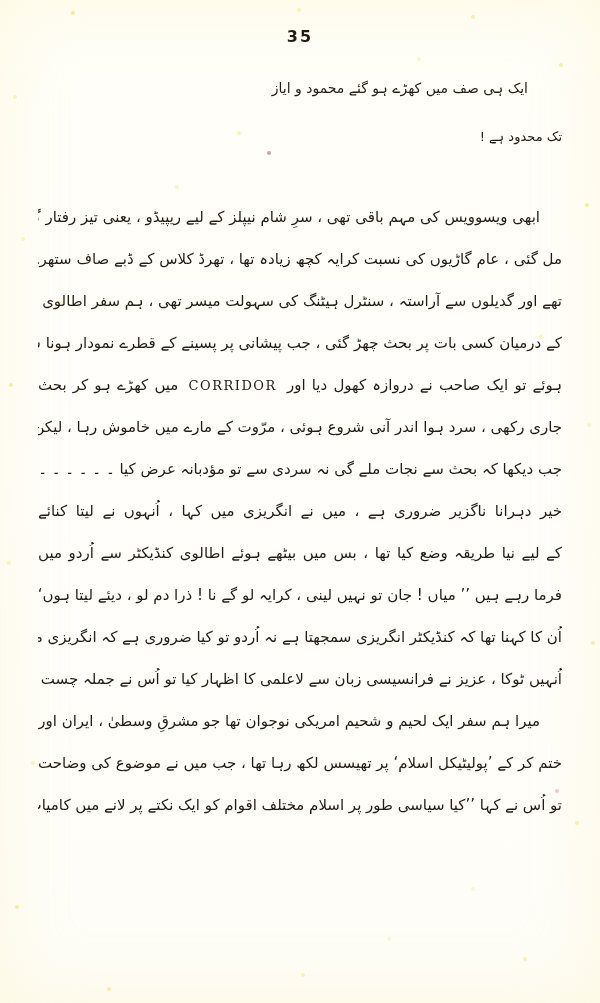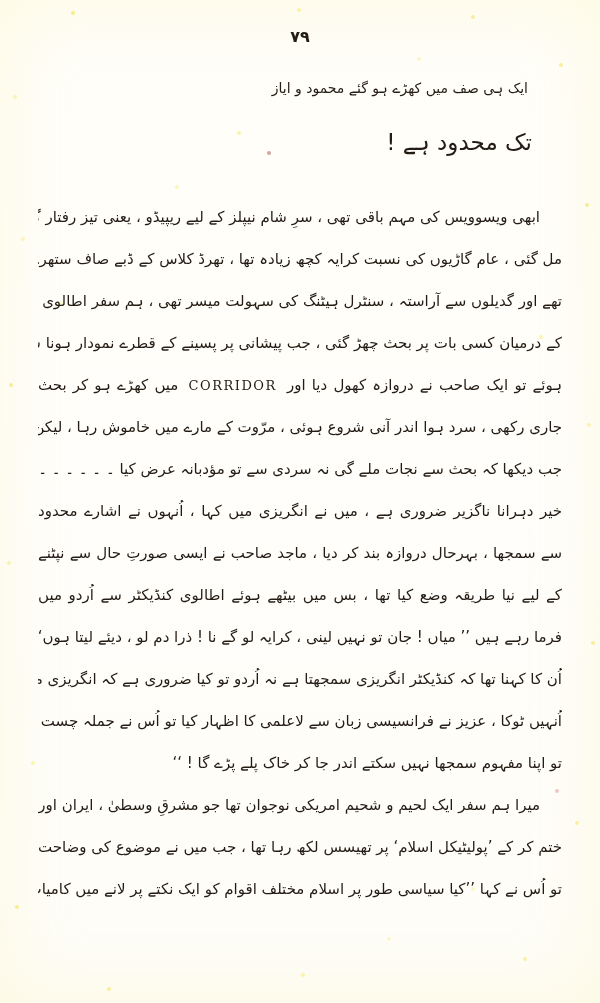--- a/index.html
+++ b/index.html
@@ -54,23 +54,23 @@
     font-size: 16px; font-weight: bold;
     letter-spacing: 2px;
     color: #241c14;
   }
   .verse-line-1 {
     position: absolute; top: 80px; right: 72px;
     direction: rtl; white-space: nowrap;
     font-size: 14px; color: #241c14;
   }
   .verse-line-2 {
-    position: absolute; top: 129px; right: 68px;
+    position: absolute; top: 129px; right: 38px;
     direction: rtl; white-space: nowrap;
-    font-size: 23px; color: #241c14;
+    font-size: 13px; color: #241c14;
   }
   .body-text {
     position: absolute; top: 196px; left: 38px; right: 38px;
     direction: rtl;
     color: #241c14;
     font-size: 15px;
   }
   .line {
     height: 42px; line-height: 42px;
     overflow: hidden;
@@ -86,41 +86,39 @@
     margin: 0 4px;
     unicode-bidi: embed;
   }
 </style>
 </head>
 <body>
 
 <div class="page">
   <div class="speckles"></div>
 
-  <div class="page-number">۷۹</div>
+  <div class="page-number">35</div>
 
   <div class="verse-line-1">ایک ہی صف میں کھڑے ہو گئے محمود و ایاز</div>
   <div class="verse-line-2">تک محدود ہے !</div>
 
   <div class="body-text">
     <div class="line indent">ابھی ویسوویس کی مہم باقی تھی ، سرِ شام نیپلز کے لیے ریپیڈو ، یعنی تیز رفتار گاڑی</div>
     <div class="line">مل گئی ، عام گاڑیوں کی نسبت کرایہ کچھ زیادہ تھا ، تھرڈ کلاس کے ڈبے صاف ستھرے</div>
     <div class="line">تھے اور گدیلوں سے آراستہ ، سنٹرل ہیٹنگ کی سہولت میسر تھی ، ہم سفر اطالوی تاجروں</div>
     <div class="line">کے درمیان کسی بات پر بحث چھڑ گئی ، جب پیشانی پر پسینے کے قطرے نمودار ہونا شروع</div>
     <div class="line">
       <span>ہوئے تو ایک صاحب نے دروازہ کھول دیا اور</span>
       <span class="latin" dir="ltr">CORRIDOR</span>
       <span>میں کھڑے ہو کر بحث</span>
     </div>
     <div class="line">جاری رکھی ، سرد ہوا اندر آنی شروع ہوئی ، مرّوت کے مارے میں خاموش رہا ، لیکن</div>
     <div class="line">جب دیکھا کہ بحث سے نجات ملے گی نہ سردی سے تو مؤدبانہ عرض کیا ۔ ۔ ۔ ۔ ۔ ۔ ۔</div>
-    <div class="line">خیر دہرانا ناگزیر ضروری ہے ، میں نے انگریزی میں کہا ، اُنہوں نے اشارے محدود</div>
-    <div class="line">سے سمجھا ، بہرحال دروازہ بند کر دیا ، ماجد صاحب نے ایسی صورتِ حال سے نپٹنے</div>
+    <div class="line">خیر دہرانا ناگزیر ضروری ہے ، میں نے انگریزی میں کہا ، اُنہوں نے لیتا کنائے</div>
     <div class="line">کے لیے نیا طریقہ وضع کیا تھا ، بس میں بیٹھے ہوئے اطالوی کنڈیکٹر سے اُردو میں</div>
     <div class="line">فرما رہے ہیں ’’ میاں ! جان تو نہیں لینی ، کرایہ لو گے نا ! ذرا دم لو ، دیئے لیتا ہوں‘‘۔</div>
     <div class="line">اُن کا کہنا تھا کہ کنڈیکٹر انگریزی سمجھتا ہے نہ اُردو تو کیا ضروری ہے کہ انگریزی میں گفتگو</div>
     <div class="line">اُنہیں ٹوکا ، عزیز نے فرانسیسی زبان سے لاعلمی کا اظہار کیا تو اُس نے جملہ چست کیا ’’مجھے</div>
-    <div class="line short">تو اپنا مفہوم سمجھا نہیں سکتے اندر جا کر خاک پلے پڑے گا ! ‘‘</div>
     <div class="line indent">میرا ہم سفر ایک لحیم و شحیم امریکی نوجوان تھا جو مشرقِ وسطیٰ ، ایران اور ترکی کا دورہ</div>
     <div class="line">ختم کر کے ’پولیٹیکل اسلام‘ پر تھیسس لکھ رہا تھا ، جب میں نے موضوع کی وضاحت چاہی</div>
     <div class="line">تو اُس نے کہا ’’کیا سیاسی طور پر اسلام مختلف اقوام کو ایک نکتے پر لانے میں کامیاب ہو گیا</div>
   </div>
 </div>
 
 </body></html>

